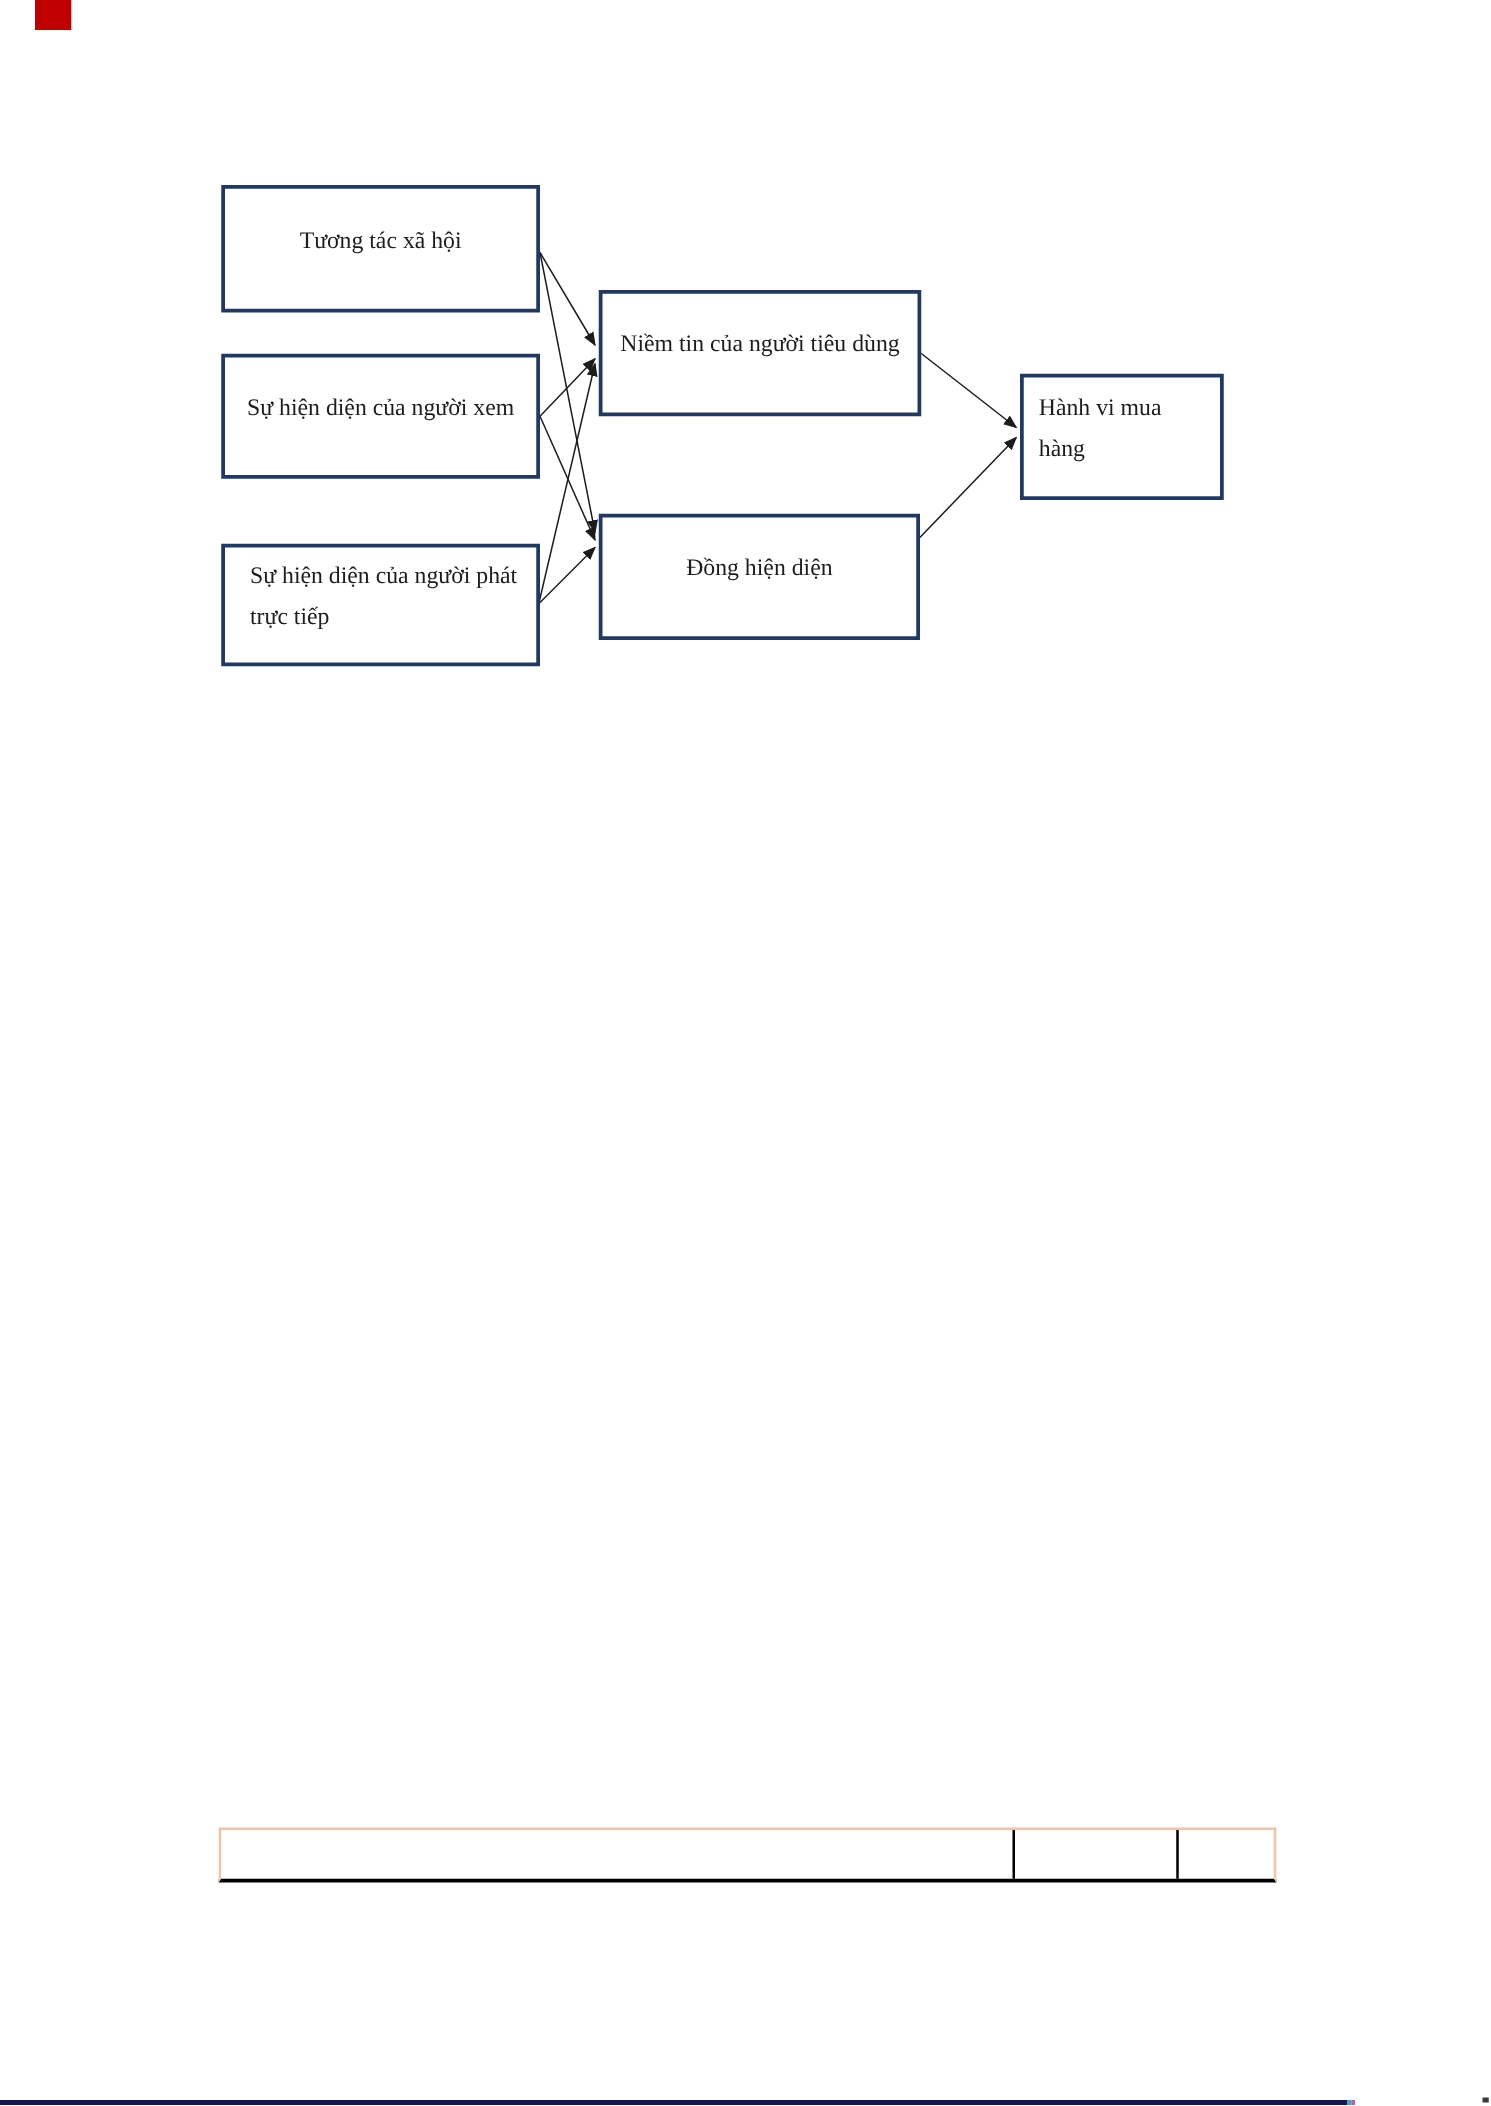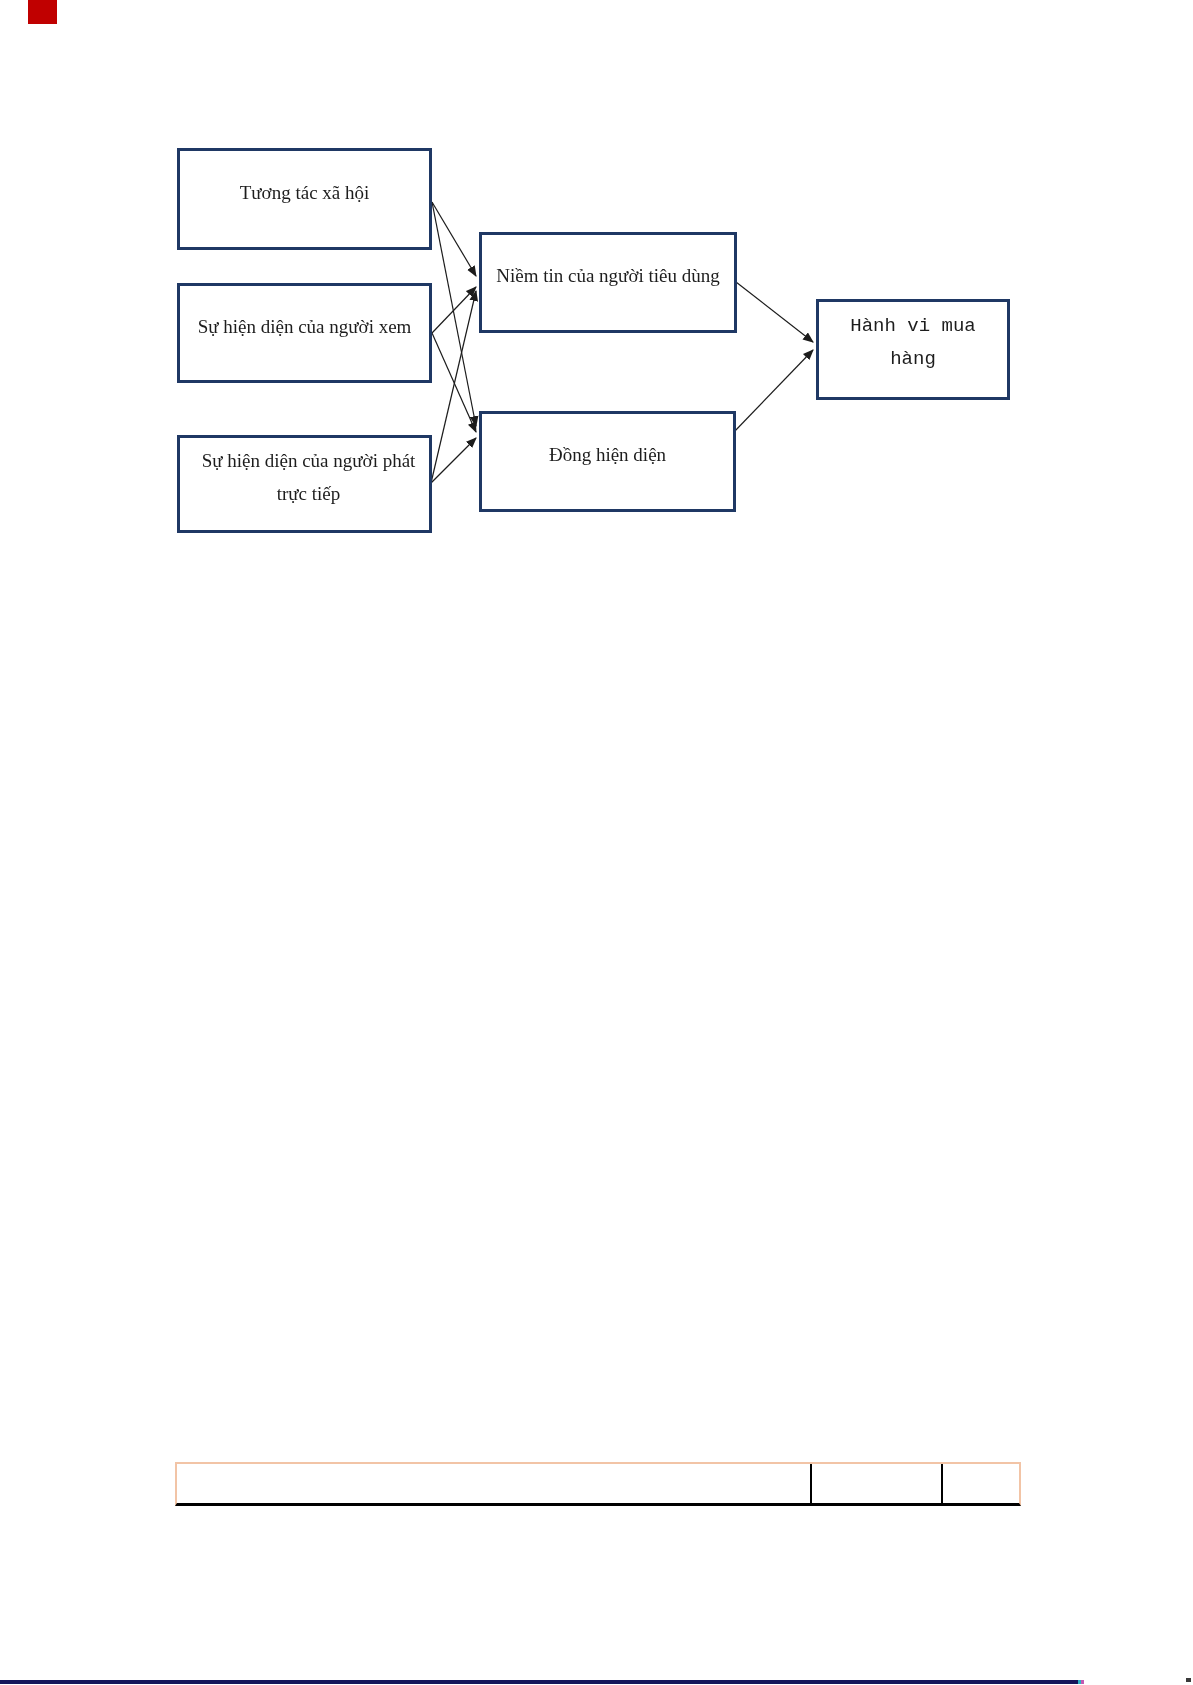--- a/index.html
+++ b/index.html
@@ -16,30 +16,30 @@
     position:absolute;left:28px;top:0;width:29px;height:24px;
     background:#c00000;
   }
   
   .node{
     position:absolute;
     box-sizing:border-box;
     border:3px solid #1f3864;
     background:#ffffff;
     display:flex;align-items:center;justify-content:center;
-    text-align:center;
+    text-align:left;
     font-size:19px;line-height:33px;color:#1d1d1d;
     padding:0 12px 14px 12px;
   }
   .node-1{left:177px;top:148px;width:255px;height:102px;}
   .node-2{left:177px;top:283px;width:255px;height:100px;}
   .node-3{left:177px;top:435px;width:255px;height:98px;padding-left:20px;}
   .node-4{left:479px;top:232px;width:258px;height:101px;}
   .node-5{left:479px;top:384px;width:257px;height:101px;margin-top:27px;}
-  .node-6{left:816px;top:299px;width:194px;height:101px;font-family:Liberation Mono, monospace;}
+  .node-6{left:816px;top:299px;width:163px;height:101px;}
   .edges-svg{
     position:absolute;left:0;top:0;width:1193px;height:1685px;
     pointer-events:none;
   }
   
   .footer-table{
     position:absolute;
     left:175px;top:1462px;width:846px;height:44px;
     box-sizing:border-box;
     border-top:2px solid #f2c4a6;

